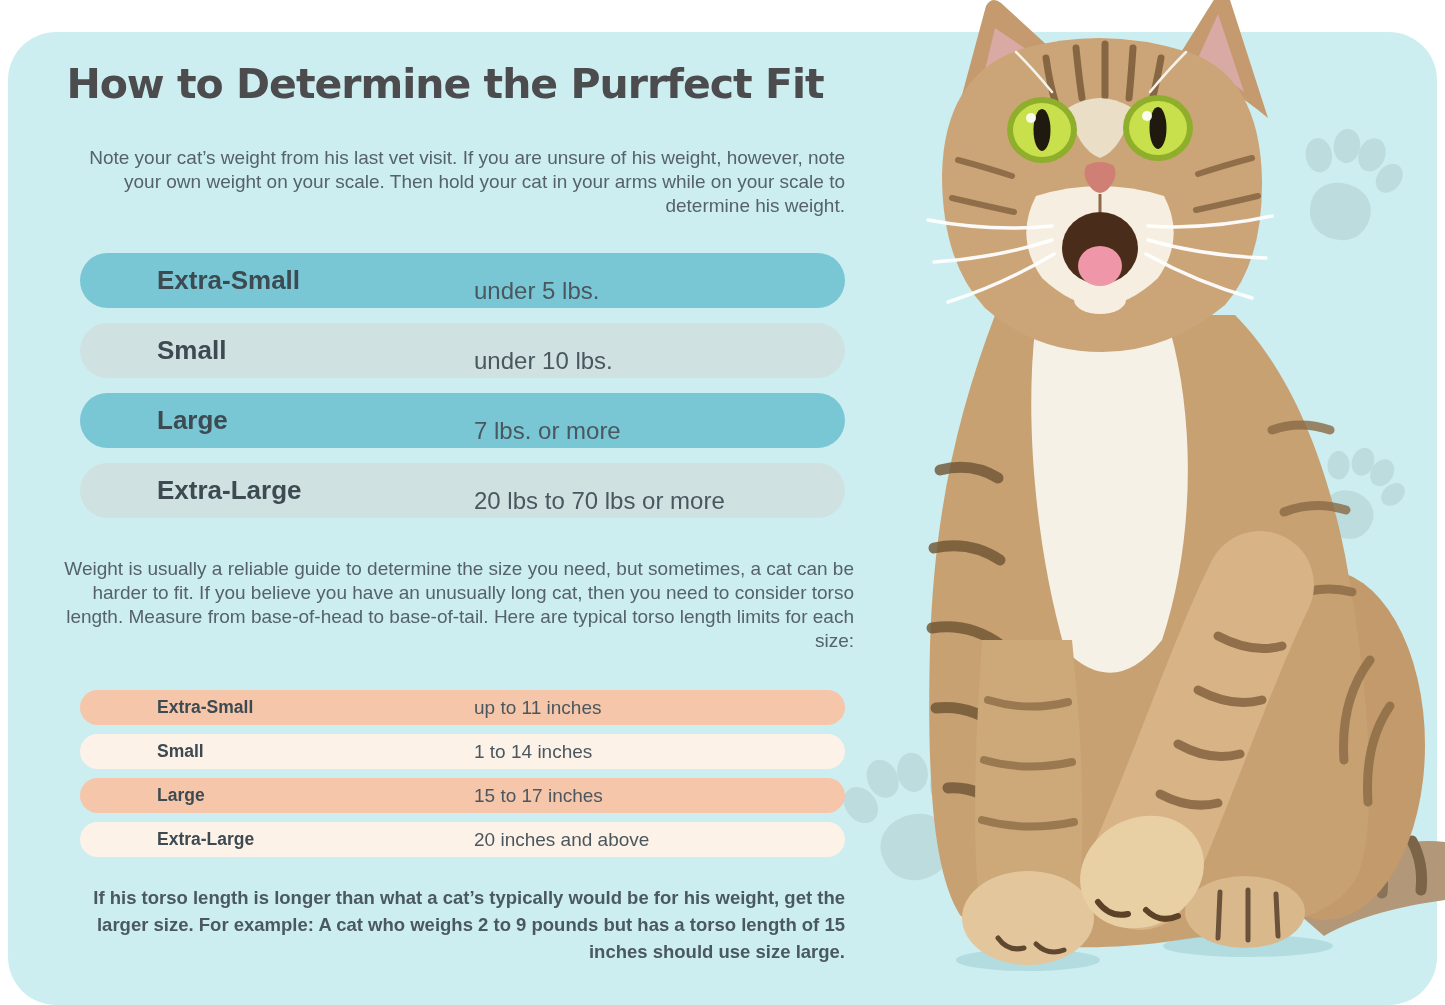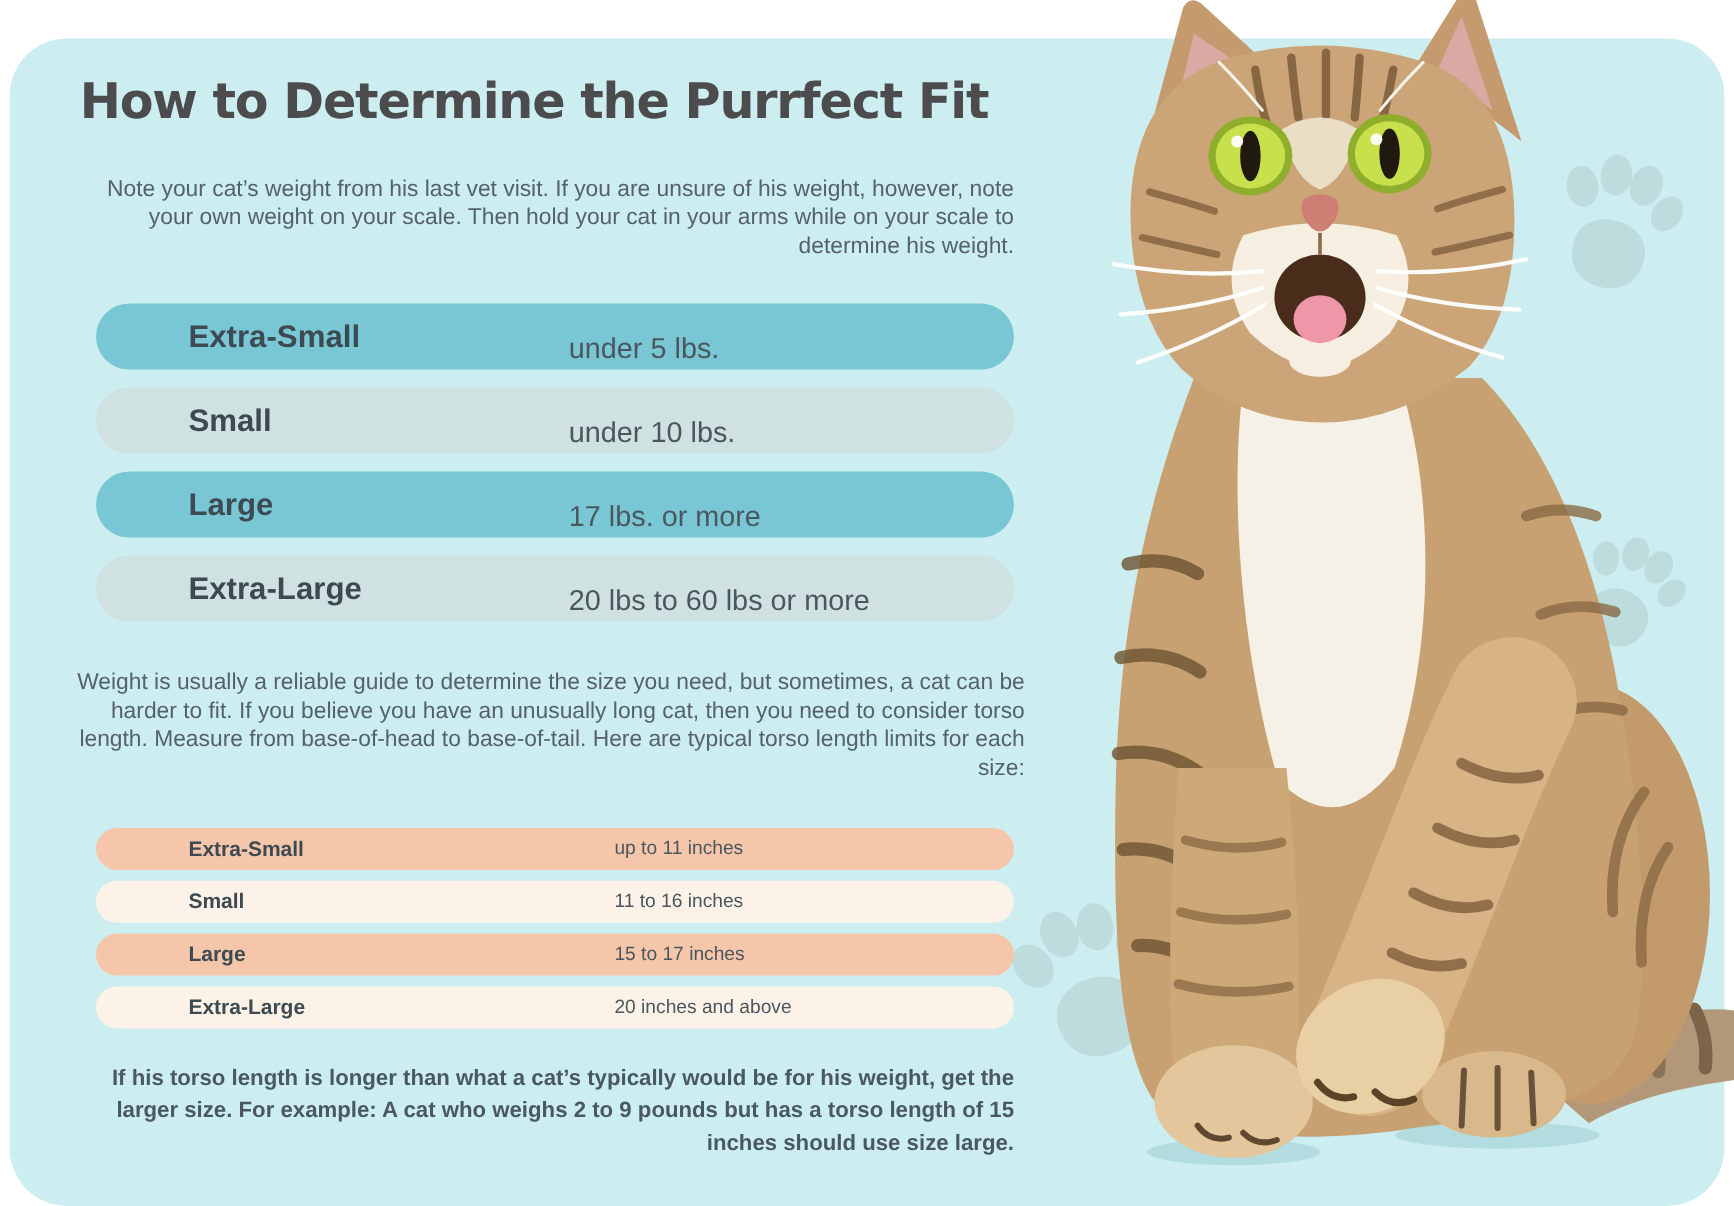--- a/index.html
+++ b/index.html
@@ -53,21 +53,21 @@
     position:absolute;left:77px;
     font-weight:bold;color:var(--label-text,#3d4a52);
   }
   .row .value{
     position:absolute;left:394px;
     color:var(--value-text,#4b575f);
   }
   .table.weight .label{font-size:26px;}
   .table.weight .value{font-size:24px;margin-top:20px;}
   .table.torso  .label{font-size:17.5px;}
-  .table.torso  .value{font-size:16px;margin-left:38px;}
+  .table.torso  .value{font-size:19px;}
 </style>
 </head>
 <body>
 
 <div class="card"></div>
 
 <div class="pawmark" style="left:1277px;top:118px;width:140px;height:132px;transform:rotate(14deg);">
   <svg viewBox="0 0 100 100" fill="var(--paw-watermark,#bddcdd)">
     <path d="M50,50 C64,50 74,59 73,72 C72,86 62,93 50,93 C38,93 28,86 27,72 C26,59 36,50 50,50 Z"></path>
     <ellipse cx="24" cy="34" rx="10" ry="13" transform="rotate(-22 24 34)"></ellipse>
@@ -232,38 +232,38 @@
     <div class="row teal">
       <span class="label">Extra-Small</span>
       <span class="value">under 5 lbs.</span>
     </div>
     <div class="row light">
       <span class="label">Small</span>
       <span class="value">under 10 lbs.</span>
     </div>
     <div class="row teal">
       <span class="label">Large</span>
-      <span class="value">17 lbs. or more</span>
+      <span class="value">7 lbs. or more</span>
     </div>
     <div class="row light">
       <span class="label">Extra-Large</span>
-      <span class="value">20 lbs to 60 lbs or more</span>
+      <span class="value">20 lbs to 70 lbs or more</span>
     </div>
   </div>
 
   <p class="para mid">Weight is usually a reliable guide to determine the size you need, but sometimes, a cat can be harder to fit. If you believe you have an unusually long cat, then you need to consider torso length. Measure from base-of-head to base-of-tail. Here are typical torso length limits for each size:</p>
 
   <div class="table torso">
     <div class="row peach">
       <span class="label">Extra-Small</span>
       <span class="value">up to 11 inches</span>
     </div>
     <div class="row cream">
       <span class="label">Small</span>
-      <span class="value">11 to 16 inches</span>
+      <span class="value">1 to 14 inches</span>
     </div>
     <div class="row peach">
       <span class="label">Large</span>
       <span class="value">15 to 17 inches</span>
     </div>
     <div class="row cream">
       <span class="label">Extra-Large</span>
       <span class="value">20 inches and above</span>
     </div>
   </div>

